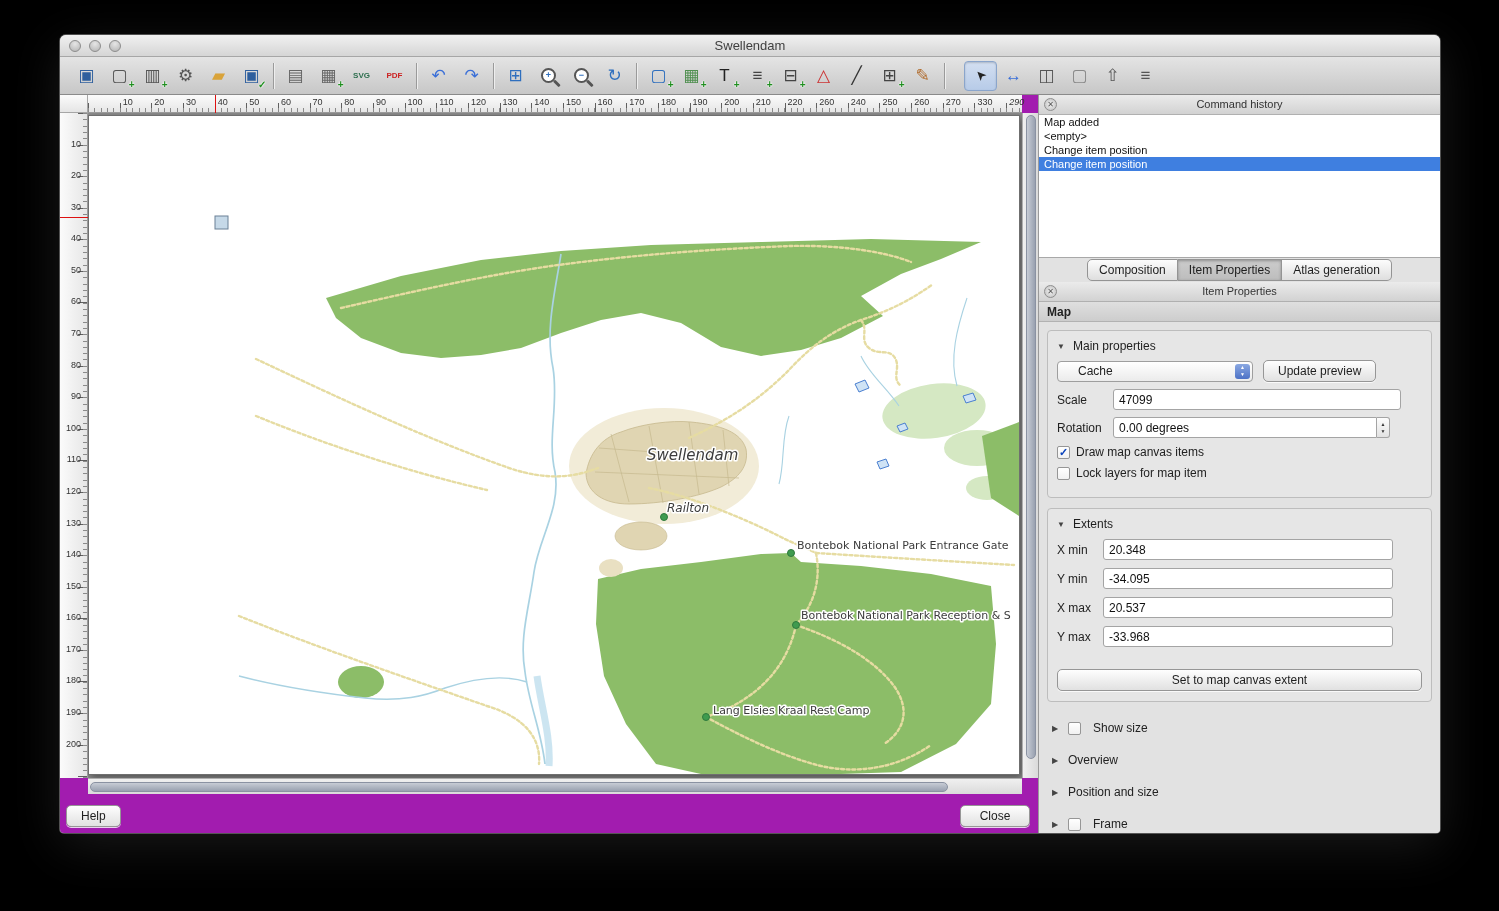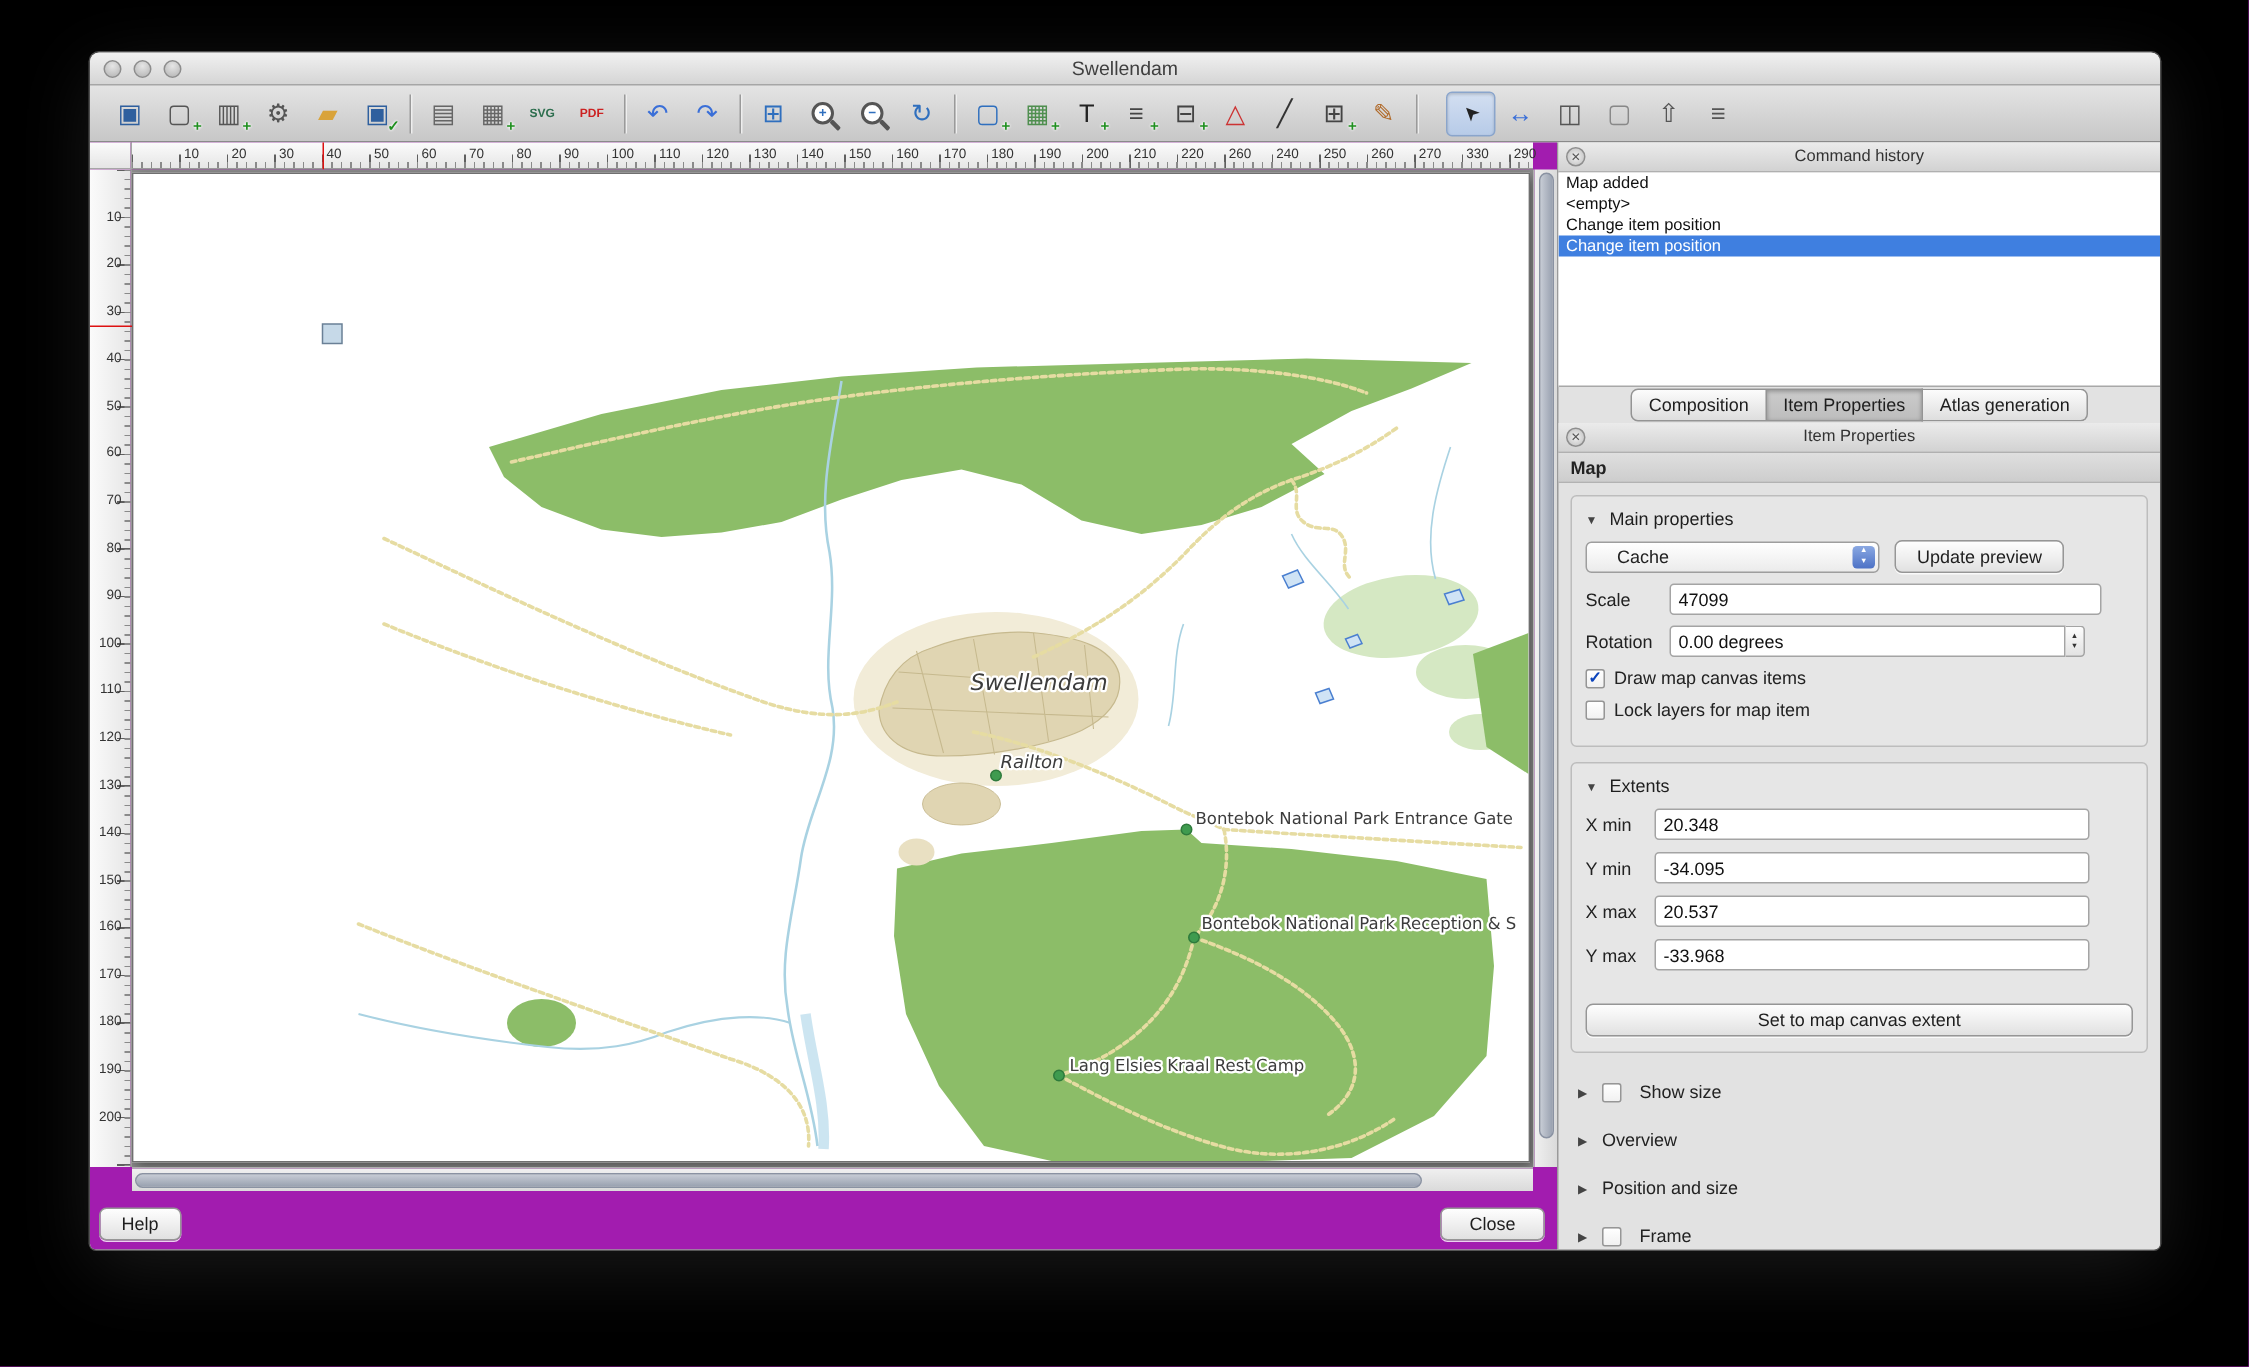--- a/index.html
+++ b/index.html
@@ -312,21 +312,21 @@
         <span class="hnum" style="left: 604.54px;">190</span>
         <span class="hnum" style="left: 636.2px;">200</span>
         <span class="hnum" style="left: 667.86px;">210</span>
         <span class="hnum" style="left: 699.52px;">220</span>
         <span class="hnum" style="left: 731.18px;">260</span>
         <span class="hnum" style="left: 762.84px;">240</span>
         <span class="hnum" style="left: 794.5px;">250</span>
         <span class="hnum" style="left: 826.16px;">260</span>
         <span class="hnum" style="left: 857.82px;">270</span>
         <span class="hnum" style="left: 889.48px;">330</span>
-        <span class="hnum" style="left: 921.14px;">290</span>
+        <span class="hnum" style="left: 921.14px; font-style: italic;">290</span>
       </div>
     <div class="vruler" id="vruler">
       <div class="vmark"></div>
     <span class="vnum" style="top: 25.58px;">10</span>
         <span class="vnum" style="top: 57.16px;">20</span>
         <span class="vnum" style="top: 88.74px;">30</span>
         <span class="vnum" style="top: 120.32px;">40</span>
         <span class="vnum" style="top: 151.9px;">50</span>
         <span class="vnum" style="top: 183.48px;">60</span>
         <span class="vnum" style="top: 215.06px;">70</span>

